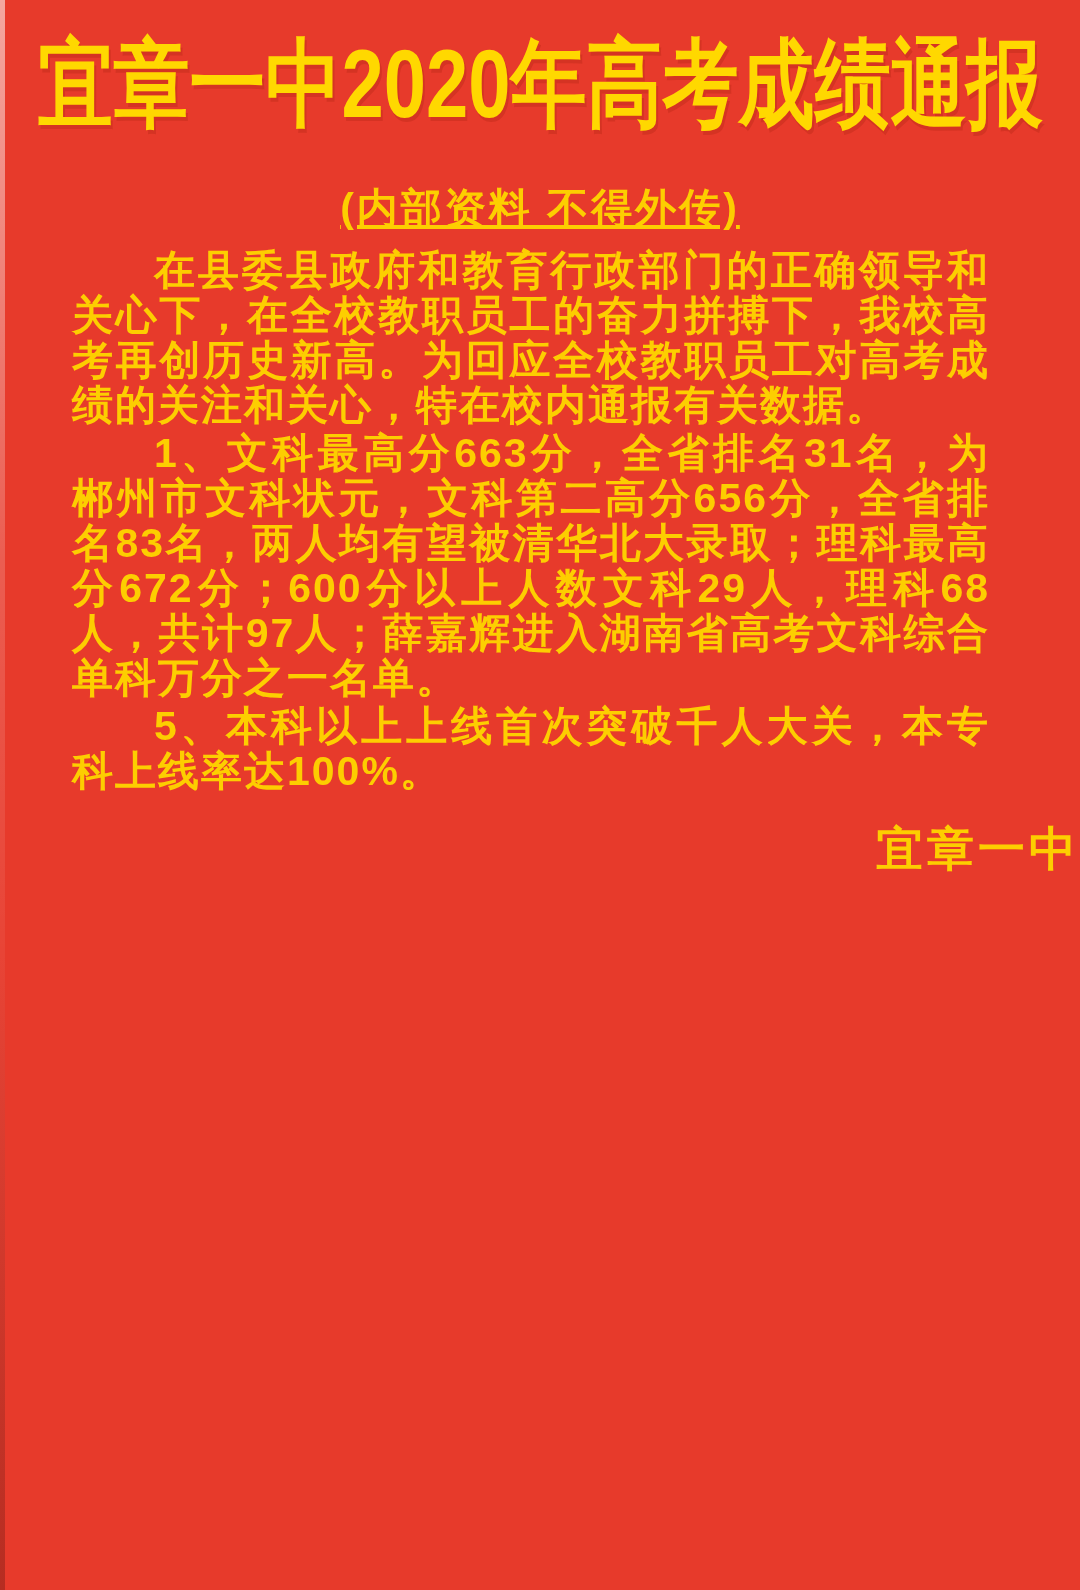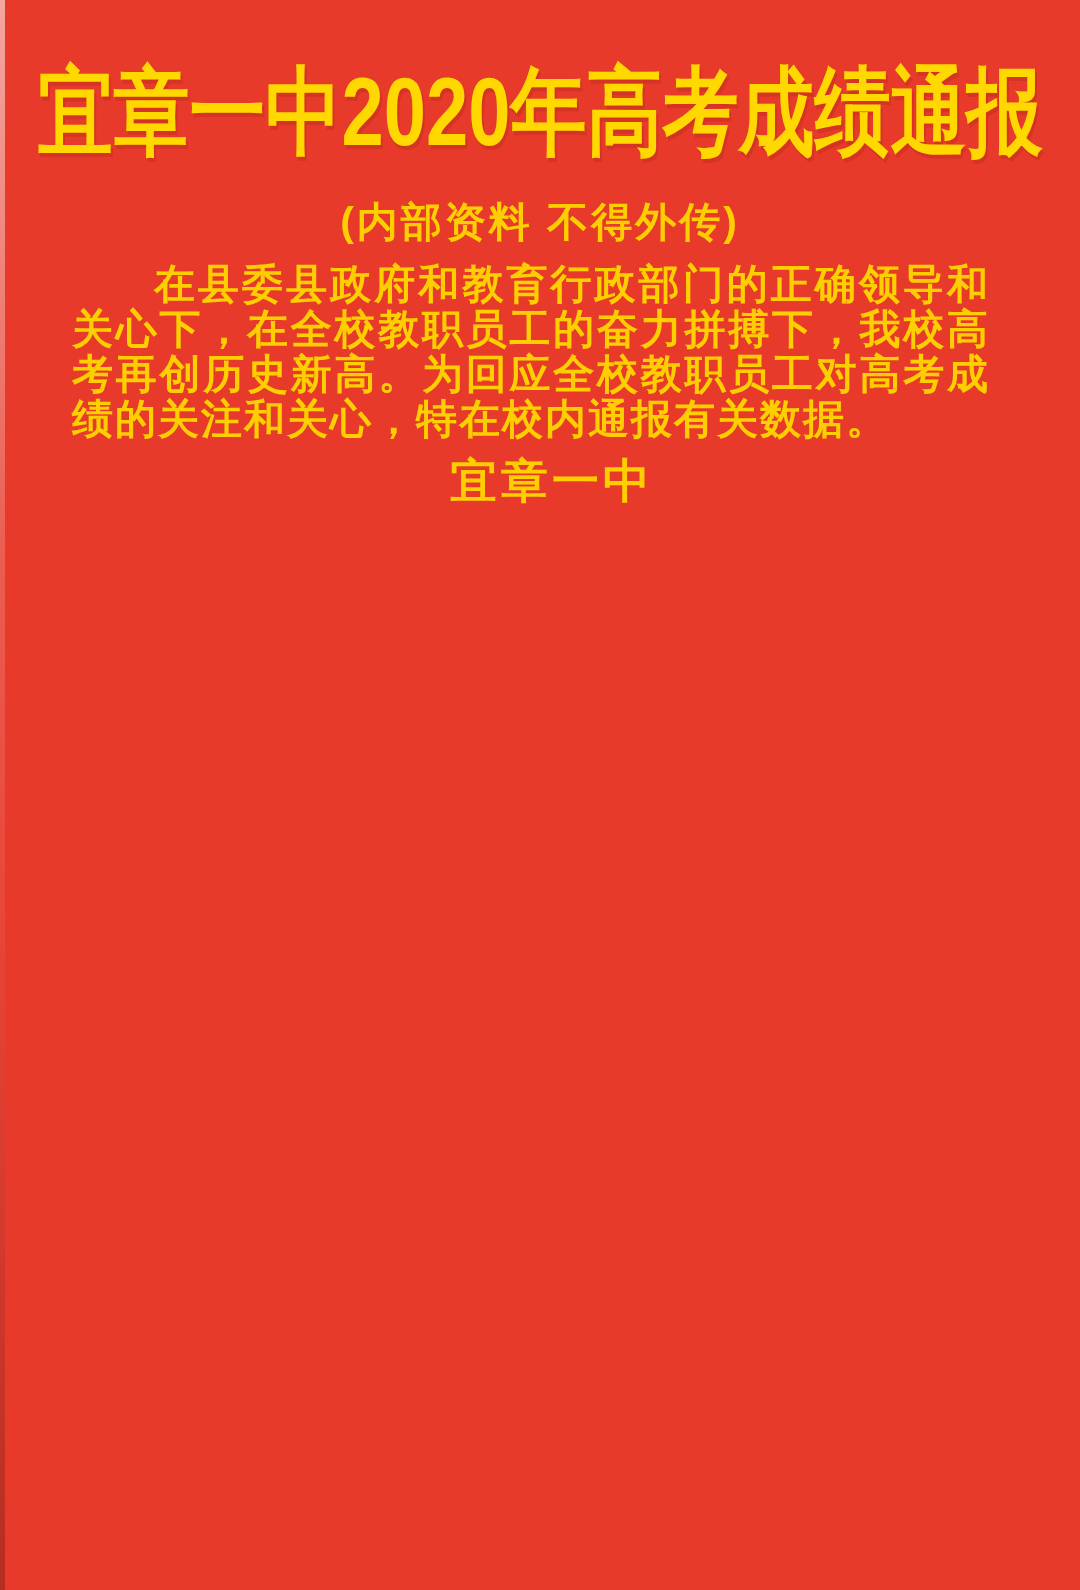--- a/index.html
+++ b/index.html
@@ -27,77 +27,80 @@
     width: 5px;
     background: linear-gradient(to bottom,
       rgba(255,255,255,0.55) 0%,
       rgba(255,255,255,0.18) 35%,
       rgba(255,255,255,0.05) 60%,
       rgba(90,20,15,0.35) 100%);
     pointer-events: none;
   }
   .title {
     margin: 0;
-    padding-top: 74px;
+    padding-top: 46px;
     height: 160px;
     text-align: center;
     font-size: 76px;
     line-height: 1;
     letter-spacing: 0px;
     color: var(--title-fg);
     text-shadow: 2px 3px 0 rgba(160,30,10,0.25);
     white-space: nowrap;
   }
   .title .stretch {
     display: inline-block;
     transform: scaleY(1.27);
     transform-origin: center;
   }
   .subtitle {
-    margin-top: 40px;
+    margin-top: 26px;
     text-align: center;
     font-size: 41px;
     line-height: 44px;
     letter-spacing: 3px;
     white-space: nowrap;
+    text-decoration: underline;
   }
   .body {
     margin-top: 18px;
     padding: 0 90px 0 72px;
     font-size: 41px;
     line-height: 45px;
     letter-spacing: 2px;
     text-align: justify;
     text-justify: inter-character;
   }
   .body p.para {
     margin: 0 0 3px 0;
     text-indent: 2em;
   }
   .sig-block {
-    margin-top: 8px;
+    margin-top: 24px;
     margin-left: 450px;
     width: 630px;
-    text-align: left;
+    text-align: right;
     font-size: 47px;
     line-height: 62px;
     letter-spacing: 4px;
   }
   .sig-block .sig-line { white-space: nowrap; }
 </style>
 </head>
 <body>
 
 <div class="poster">
   <div class="left-edge"></div>
 
   <h1 class="title"><span class="stretch">宜章一中2020年高考成绩通报</span></h1>
 
   <div class="subtitle">(内部资料 不得外传)</div>
 
   <div class="body">
       <p class="para">在县委县政府和教育行政部门的正确领导和关心下，在全校教职员工的奋力拼搏下，我校高考再创历史新高。为回应全校教职员工对高考成绩的关注和关心，特在校内通报有关数据。</p>
+      <p class="para">1、文科最高分663分，全省排名31名，为郴州市文科状元，文科第二高分656分，全省排名83名，两人均有望被清华北大录取；理科最高分672分；600分以上人数文科29人，理科68人，共计97人；薛嘉辉进入湖南省高考文科综合单科万分之一名单。</p>
+      <p class="para">5、本科以上上线首次突破千人大关，本专科上线率达100%。</p>
     </div>
 
   <div class="sig-block">
     <div class="sig-line">宜章一中</div>
   </div>
 </div>
 
 </body></html>

